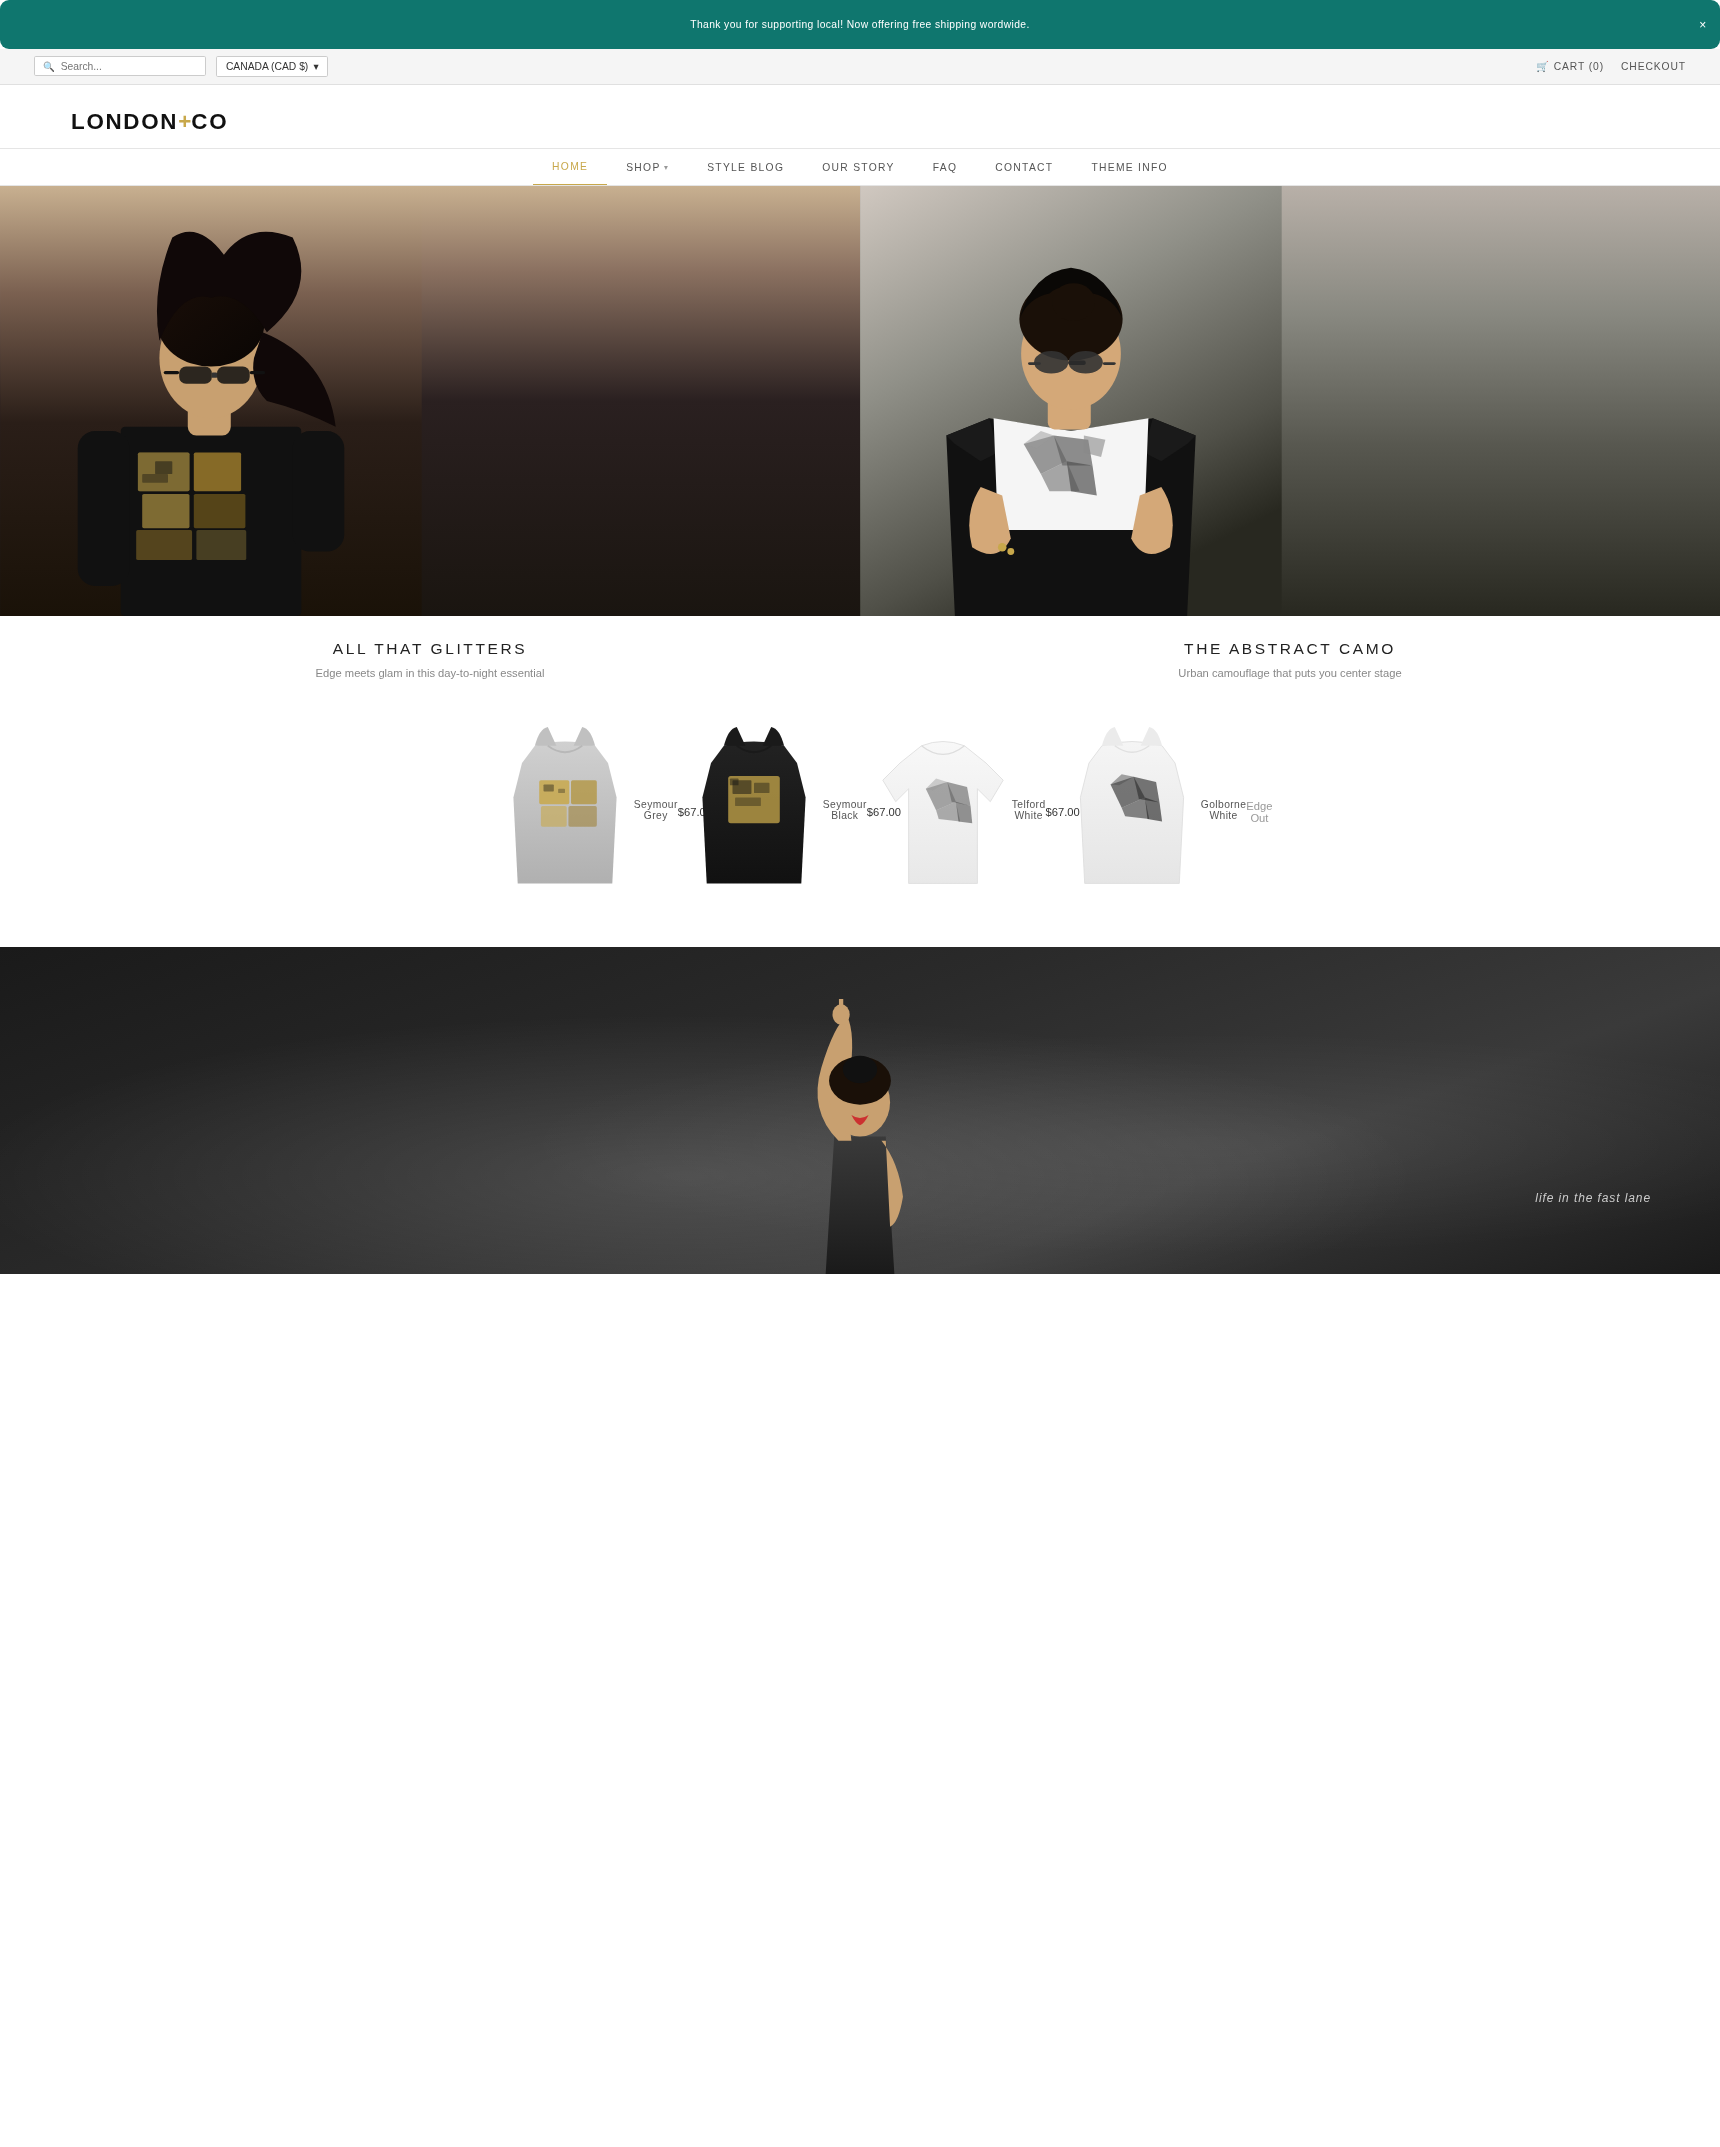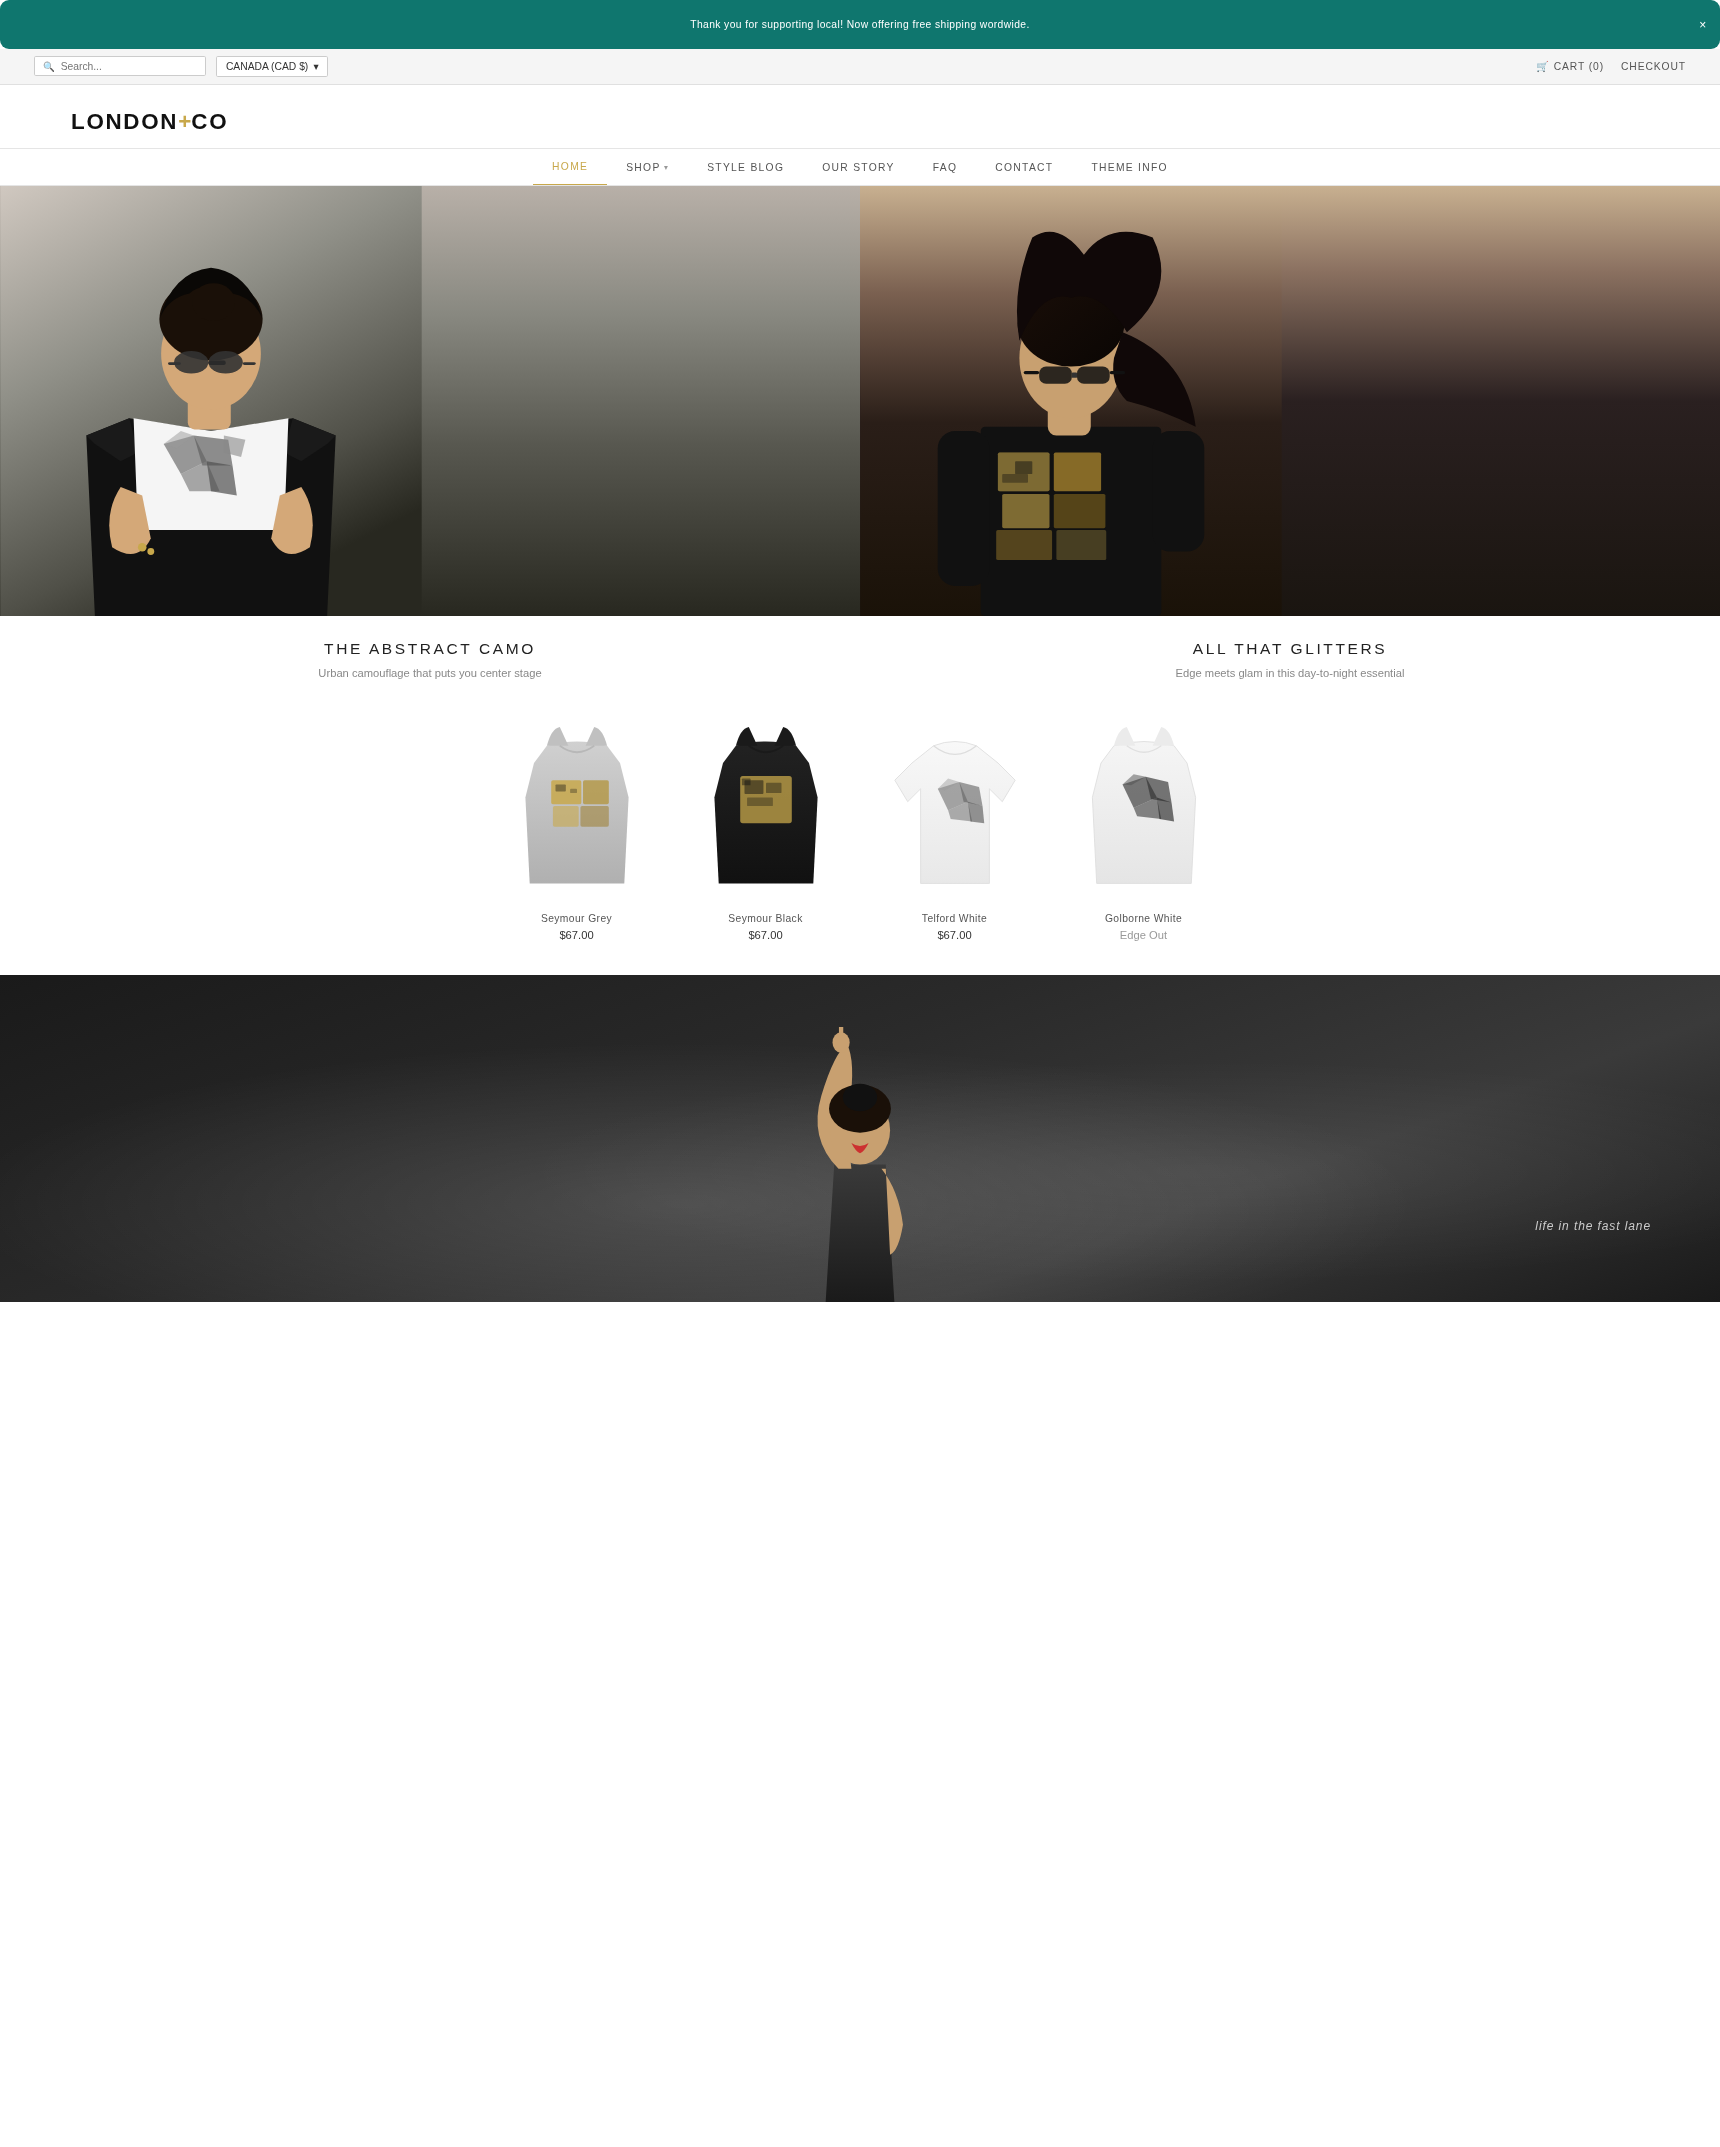--- a/index.html
+++ b/index.html
@@ -197,21 +197,21 @@
       justify-content: center;
       gap: 0;
       padding: 26px 69px 34px;
       flex-wrap: wrap;
     }
     .product-item {
       flex: 1;
       min-width: 138px;
       max-width: 189px;
       display: flex;
-      flex-direction: column;
+      flex-direction: row;
       align-items: center;
       padding: 0 13.8px;
       cursor: pointer;
     }
     .product-image-wrap {
       width: 100%;
       height: 189px;
       display: flex;
       align-items: center;
       justify-content: center;
@@ -352,74 +352,20 @@
     <span>CONTACT</span>
   </a>
   <a class="nav-item">
     <span>THEME INFO</span>
   </a>
 </nav>
 
 <div class="hero-section">
 
   <div class="hero-item">
-    <div class="hero-image hero-right-img">
-      <svg viewBox="0 0 490 500" width="422" height="430" style="position:absolute;top:0;left:0;">
-        <defs>
-          <linearGradient id="bgRight" x1="0" y1="0" x2="0.5" y2="1">
-            <stop offset="0%" stop-color="#d0c8c0"></stop>
-            <stop offset="40%" stop-color="#909088"></stop>
-            <stop offset="80%" stop-color="#505048"></stop>
-            <stop offset="100%" stop-color="#282820"></stop>
-          </linearGradient>
-        </defs>
-        <rect width="490" height="500" fill="url(#bgRight)"></rect>
-
-        <path d="M100 290 L150 270 L245 285 L340 270 L390 290 L380 500 L110 500Z" fill="#111"></path>
-
-        <path d="M100 290 L150 270 L160 310 L140 320 L110 300Z" fill="#1a1a1a"></path>
-        <path d="M390 290 L340 270 L330 310 L350 320 L380 300Z" fill="#1a1a1a"></path>
-
-        <path d="M155 270 L245 285 L335 270 L330 400 L160 400Z" fill="#f5f5f5"></path>
-
-        <polygon points="190,300 225,290 240,320 210,335" fill="#808080" opacity="0.8"></polygon>
-        <polygon points="225,290 265,295 270,325 235,325" fill="#606060" opacity="0.7"></polygon>
-        <polygon points="210,335 240,320 255,355 220,355" fill="#707070" opacity="0.6"></polygon>
-        <polygon points="240,320 270,325 275,360 245,355" fill="#505050" opacity="0.7"></polygon>
-        <polygon points="190,300 210,285 225,290 205,305" fill="#999" opacity="0.5"></polygon>
-        <polygon points="260,290 285,295 280,315 260,310" fill="#888" opacity="0.6"></polygon>
-
-        <rect x="218" y="238" width="50" height="45" rx="8" fill="#d4a878"></rect>
-
-        <ellipse cx="245" cy="195" rx="58" ry="65" fill="#d4a878"></ellipse>
-
-        <ellipse cx="245" cy="155" rx="60" ry="48" fill="#1a1008"></ellipse>
-        <path d="M185 155 Q200 100 245 95 Q290 100 305 155 Q295 130 270 125 Q260 115 245 118 Q230 115 220 125 Q195 130 185 155Z" fill="#0a0806"></path>
-        <ellipse cx="248" cy="135" rx="25" ry="22" fill="#1a1008"></ellipse>
-
-        <ellipse cx="222" cy="205" rx="20" ry="13" fill="#333" opacity="0.9"></ellipse>
-        <ellipse cx="262" cy="205" rx="20" ry="13" fill="#333" opacity="0.9"></ellipse>
-        <rect x="242" y="203" width="20" height="5" rx="2" fill="#2a2a2a"></rect>
-        <rect x="195" y="205" width="15" height="3" rx="2" fill="#333"></rect>
-        <rect x="282" y="205" width="15" height="3" rx="2" fill="#333"></rect>
-
-        <path d="M140 350 Q120 380 130 420 Q160 440 175 410 L165 360Z" fill="#d4a878"></path>
-        <path d="M350 350 Q370 380 360 420 Q330 440 315 410 L325 360Z" fill="#d4a878"></path>
-
-        <circle cx="165" cy="420" r="5" fill="#c8a84b"></circle>
-        <circle cx="175" cy="425" r="4" fill="#c8a84b"></circle>
-      </svg>
-    </div>
-    <div class="hero-caption">
-      <div class="hero-title">THE ABSTRACT CAMO</div>
-      <div class="hero-subtitle">Urban camouflage that puts you center stage</div>
-    </div>
-  </div>
-
-  <div class="hero-item">
     <div class="hero-image hero-left-img">
 
       <svg viewBox="0 0 490 500" width="422" height="430" style="position:absolute;top:0;left:0;">
 
         <defs>
           <linearGradient id="bgLeft" x1="0" y1="0" x2="0" y2="1">
             <stop offset="0%" stop-color="#c8b090"></stop>
             <stop offset="25%" stop-color="#7a6050"></stop>
             <stop offset="55%" stop-color="#2a1e18"></stop>
             <stop offset="100%" stop-color="#1a1208"></stop>
@@ -462,20 +408,74 @@
 
         <rect x="190" y="215" width="18" height="4" rx="2" fill="#111"></rect>
         <rect x="290" y="215" width="18" height="4" rx="2" fill="#111"></rect>
       </svg>
     </div>
     <div class="hero-caption">
       <div class="hero-title">ALL THAT GLITTERS</div>
       <div class="hero-subtitle">Edge meets glam in this day-to-night essential</div>
     </div>
   </div>
+
+  <div class="hero-item">
+    <div class="hero-image hero-right-img">
+      <svg viewBox="0 0 490 500" width="422" height="430" style="position:absolute;top:0;left:0;">
+        <defs>
+          <linearGradient id="bgRight" x1="0" y1="0" x2="0.5" y2="1">
+            <stop offset="0%" stop-color="#d0c8c0"></stop>
+            <stop offset="40%" stop-color="#909088"></stop>
+            <stop offset="80%" stop-color="#505048"></stop>
+            <stop offset="100%" stop-color="#282820"></stop>
+          </linearGradient>
+        </defs>
+        <rect width="490" height="500" fill="url(#bgRight)"></rect>
+
+        <path d="M100 290 L150 270 L245 285 L340 270 L390 290 L380 500 L110 500Z" fill="#111"></path>
+
+        <path d="M100 290 L150 270 L160 310 L140 320 L110 300Z" fill="#1a1a1a"></path>
+        <path d="M390 290 L340 270 L330 310 L350 320 L380 300Z" fill="#1a1a1a"></path>
+
+        <path d="M155 270 L245 285 L335 270 L330 400 L160 400Z" fill="#f5f5f5"></path>
+
+        <polygon points="190,300 225,290 240,320 210,335" fill="#808080" opacity="0.8"></polygon>
+        <polygon points="225,290 265,295 270,325 235,325" fill="#606060" opacity="0.7"></polygon>
+        <polygon points="210,335 240,320 255,355 220,355" fill="#707070" opacity="0.6"></polygon>
+        <polygon points="240,320 270,325 275,360 245,355" fill="#505050" opacity="0.7"></polygon>
+        <polygon points="190,300 210,285 225,290 205,305" fill="#999" opacity="0.5"></polygon>
+        <polygon points="260,290 285,295 280,315 260,310" fill="#888" opacity="0.6"></polygon>
+
+        <rect x="218" y="238" width="50" height="45" rx="8" fill="#d4a878"></rect>
+
+        <ellipse cx="245" cy="195" rx="58" ry="65" fill="#d4a878"></ellipse>
+
+        <ellipse cx="245" cy="155" rx="60" ry="48" fill="#1a1008"></ellipse>
+        <path d="M185 155 Q200 100 245 95 Q290 100 305 155 Q295 130 270 125 Q260 115 245 118 Q230 115 220 125 Q195 130 185 155Z" fill="#0a0806"></path>
+        <ellipse cx="248" cy="135" rx="25" ry="22" fill="#1a1008"></ellipse>
+
+        <ellipse cx="222" cy="205" rx="20" ry="13" fill="#333" opacity="0.9"></ellipse>
+        <ellipse cx="262" cy="205" rx="20" ry="13" fill="#333" opacity="0.9"></ellipse>
+        <rect x="242" y="203" width="20" height="5" rx="2" fill="#2a2a2a"></rect>
+        <rect x="195" y="205" width="15" height="3" rx="2" fill="#333"></rect>
+        <rect x="282" y="205" width="15" height="3" rx="2" fill="#333"></rect>
+
+        <path d="M140 350 Q120 380 130 420 Q160 440 175 410 L165 360Z" fill="#d4a878"></path>
+        <path d="M350 350 Q370 380 360 420 Q330 440 315 410 L325 360Z" fill="#d4a878"></path>
+
+        <circle cx="165" cy="420" r="5" fill="#c8a84b"></circle>
+        <circle cx="175" cy="425" r="4" fill="#c8a84b"></circle>
+      </svg>
+    </div>
+    <div class="hero-caption">
+      <div class="hero-title">THE ABSTRACT CAMO</div>
+      <div class="hero-subtitle">Urban camouflage that puts you center stage</div>
+    </div>
+  </div>
 </div>
 
 <div class="product-section">
 
   <div class="product-item">
     <div class="product-image-wrap">
       <svg class="product-img" viewBox="0 0 160 200">
         <defs>
           <linearGradient id="greyShirt" x1="0" y1="0" x2="0" y2="1">
             <stop offset="0%" stop-color="#d0d0d0"></stop>

